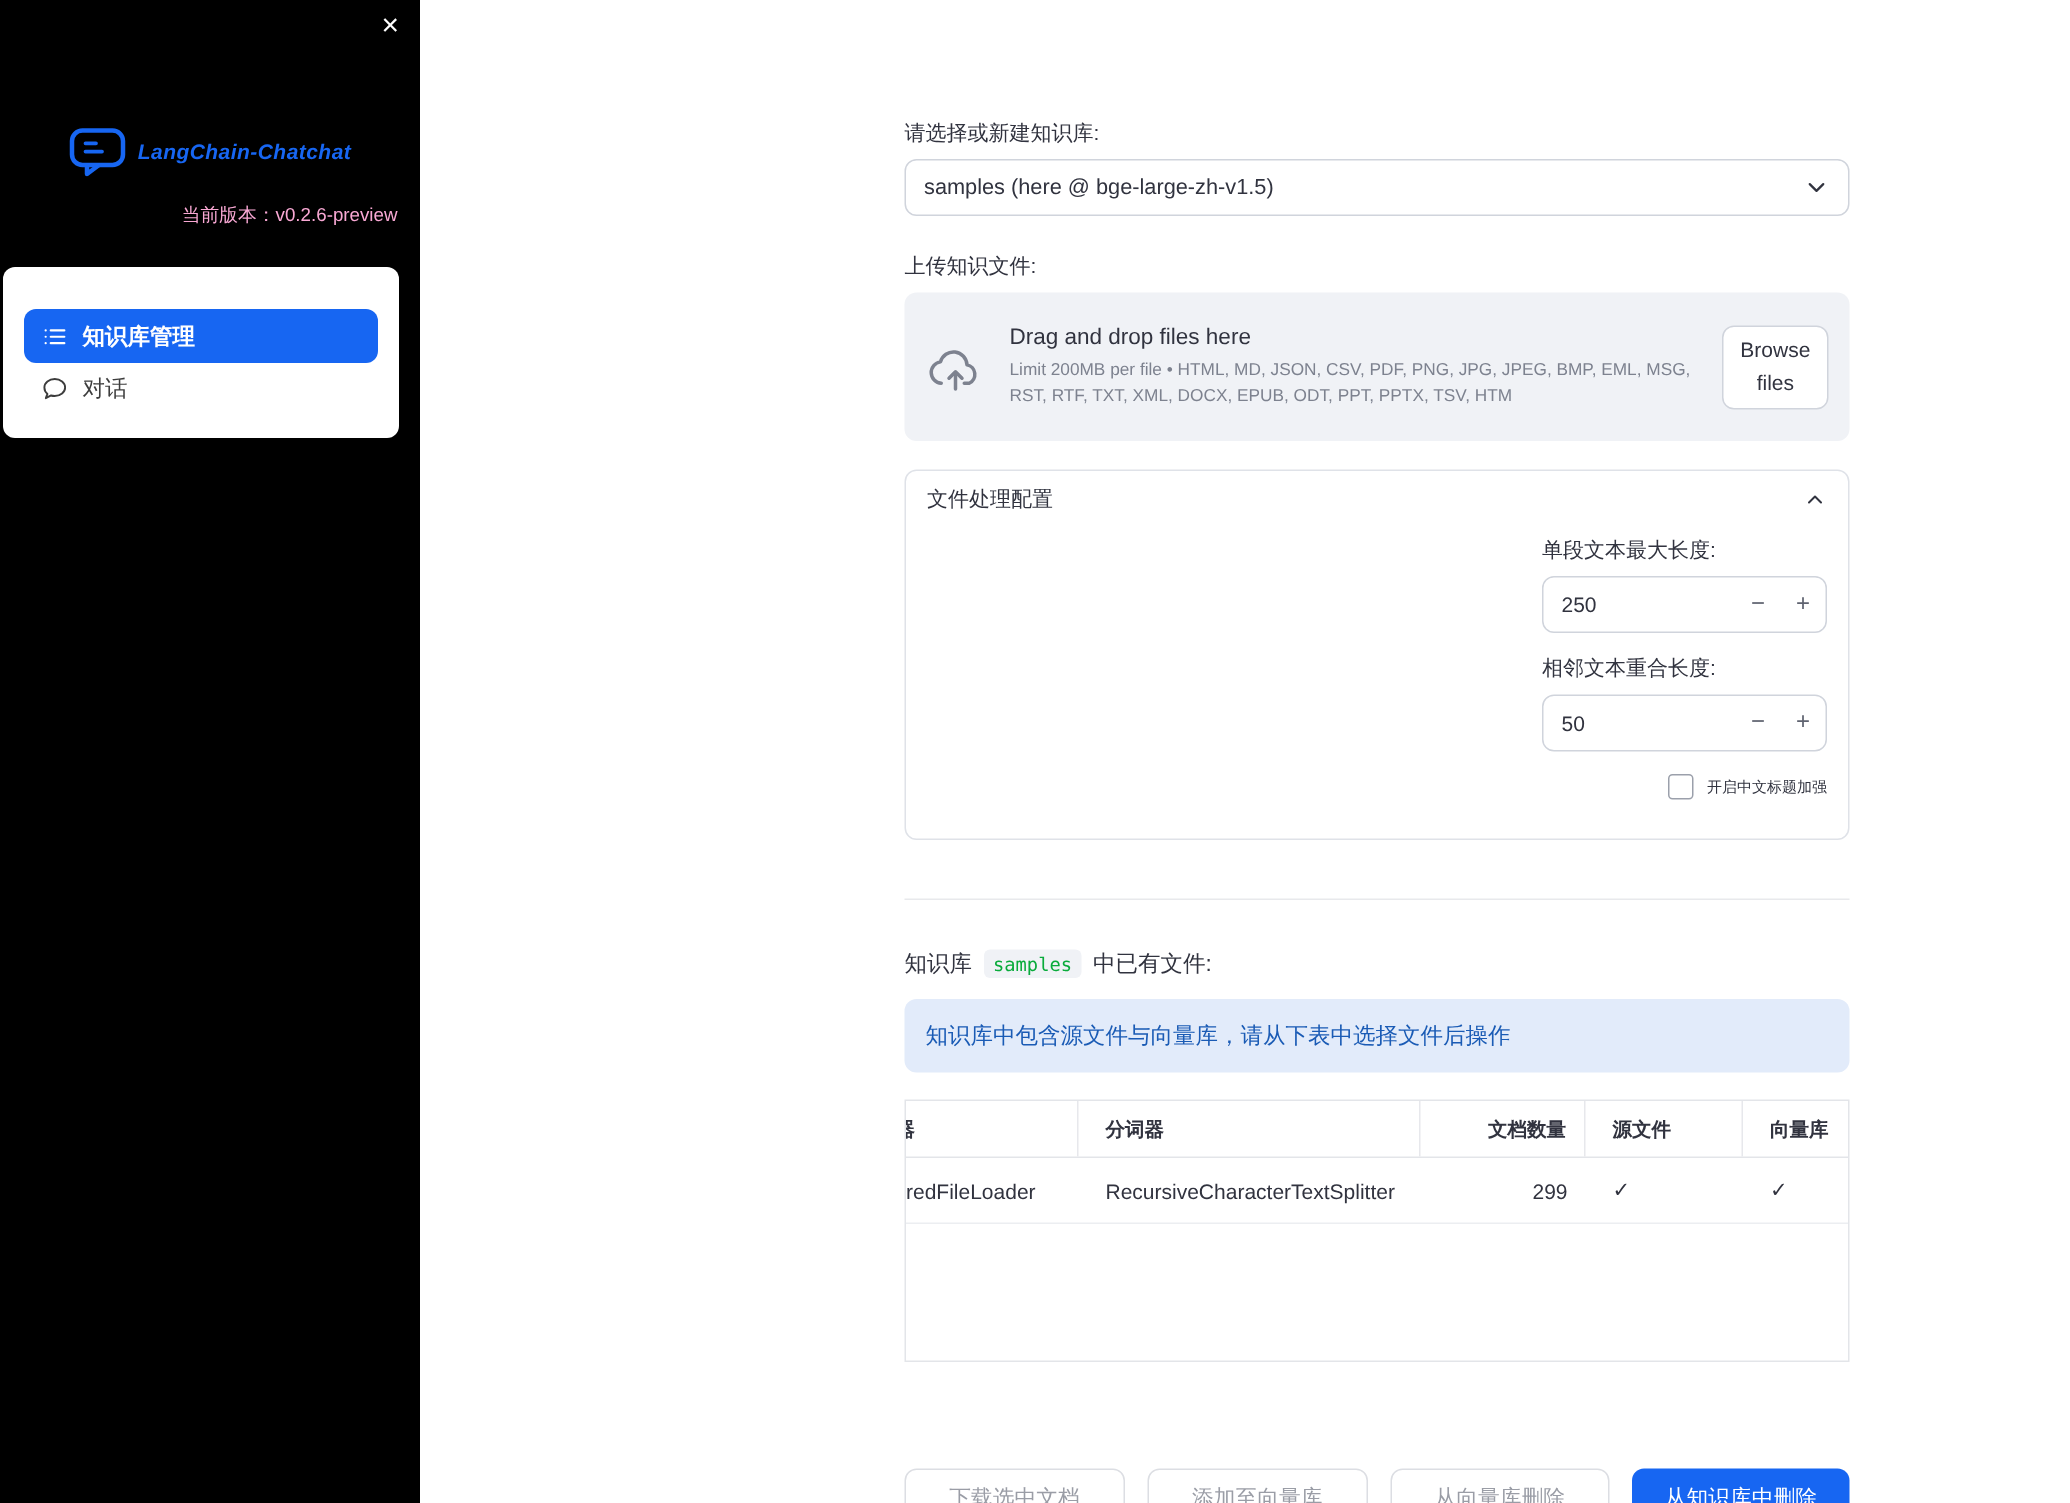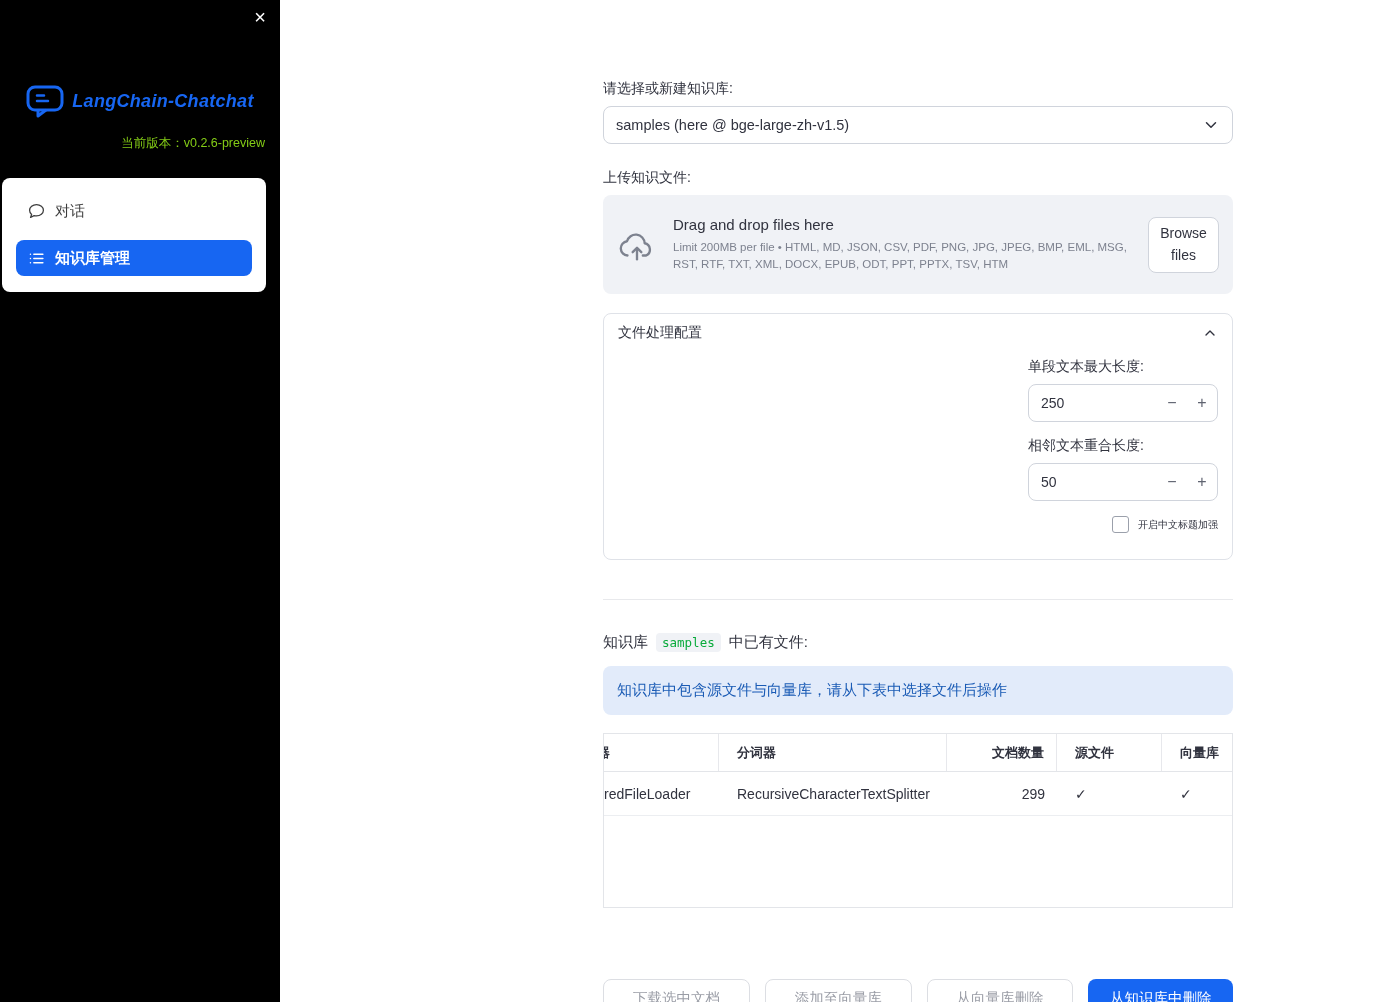--- a/index.html
+++ b/index.html
@@ -9,24 +9,24 @@
     background: #ffffff; color: #31333f;
     position: relative; overflow: hidden;
   }
 
   
   .sidebar { position: absolute; left: 0; top: 0; width: 280px; height: 1002px;
     background: var(--sidebar-bg, #000); }
   .close-btn { position: absolute; top: 5px; right: 14px; color: #fff;
     font-size: 20px; line-height: 24px; cursor: pointer; }
   .logo-row { margin-top: 84px; display: flex; align-items: center; justify-content: center; gap: 8px; }
-  .logo-text { color: var(--primary, #1766f2); font-size: 18px; font-weight: bold;
+  .logo-text { color: var(--primary, #1766f2); font-size: 14px; font-weight: bold;
     font-style: italic; letter-spacing: .3px; white-space: nowrap; }
   .version { margin-top: 17px; text-align: right; padding-right: 15px;
-    color: #84cc16; font-size: 12.5px; }
+    color: #f9a8d4; font-size: 12.5px; }
   .menu-card { margin: 26px 14px 0 2px; background: #fff; border-radius: 8px; padding: 16px 14px; }
   .menu-item { display: flex; align-items: center; gap: 10px; height: 34px;
     padding: 0 12px; border-radius: 8px; font-size: 15px; color: #3d3d3d; cursor: pointer; }
   .menu-item.active { background: var(--primary, #1766f2); color: #fff;
     font-weight: bold; margin-top: 12px; height: 36px; }
   .mi-icon { display: inline-flex; width: 17px; }
 
   
   .content { position: absolute; left: 603px; top: 0; width: 630px; padding: 80px 0 30px; }
   .w-label { font-size: 14px; color: #31333f; margin-bottom: 8px; }
@@ -111,35 +111,35 @@
         <path d="M12 26 v6 l8 -6" stroke-width="3" stroke-linejoin="round"></path>
         <path d="M11 11.5 h7 M11 17 h11" stroke-width="2.5" stroke-linecap="round"></path>
       </svg>
     </span>
     <span class="logo-text">LangChain-Chatchat</span>
   </div>
 
   <div class="version">当前版本：v0.2.6-preview</div>
 
   <div class="menu-card">
+    <div class="menu-item active">
+      <span class="mi-icon">
+        <svg width="17" height="17" viewBox="0 0 16 16" fill="none" stroke="currentColor" stroke-width="1.4" stroke-linecap="round">
+          <path d="M5.5 4h8.5 M5.5 8h8.5 M5.5 12h8.5 M2.3 4h.01 M2.3 8h.01 M2.3 12h.01"></path>
+        </svg>
+      </span>
+      <span>知识库管理</span>
+    </div>
     <div class="menu-item">
       <span class="mi-icon">
         <svg width="17" height="17" viewBox="0 0 16 16" fill="none" stroke="currentColor" stroke-width="1.2">
           <path d="M8 1.6c3.6 0 6.5 2.4 6.5 5.3S11.6 12.2 8 12.2c-.8 0-1.6-.1-2.3-.3L2.4 13.6l1-2.7C2.2 9.9 1.5 8.5 1.5 6.9 1.5 4 4.4 1.6 8 1.6z" stroke-linejoin="round"></path>
         </svg>
       </span>
       <span>对话</span>
-    </div>
-    <div class="menu-item active">
-      <span class="mi-icon">
-        <svg width="17" height="17" viewBox="0 0 16 16" fill="none" stroke="currentColor" stroke-width="1.4" stroke-linecap="round">
-          <path d="M5.5 4h8.5 M5.5 8h8.5 M5.5 12h8.5 M2.3 4h.01 M2.3 8h.01 M2.3 12h.01"></path>
-        </svg>
-      </span>
-      <span>知识库管理</span>
     </div>
   </div>
 </div>
 
 <div class="content">
 
   <div class="w-label">请选择或新建知识库:</div>
   <div class="selectbox">
     <span>samples (here @ bge-large-zh-v1.5)</span>
     <span style="display:inline-flex;">

